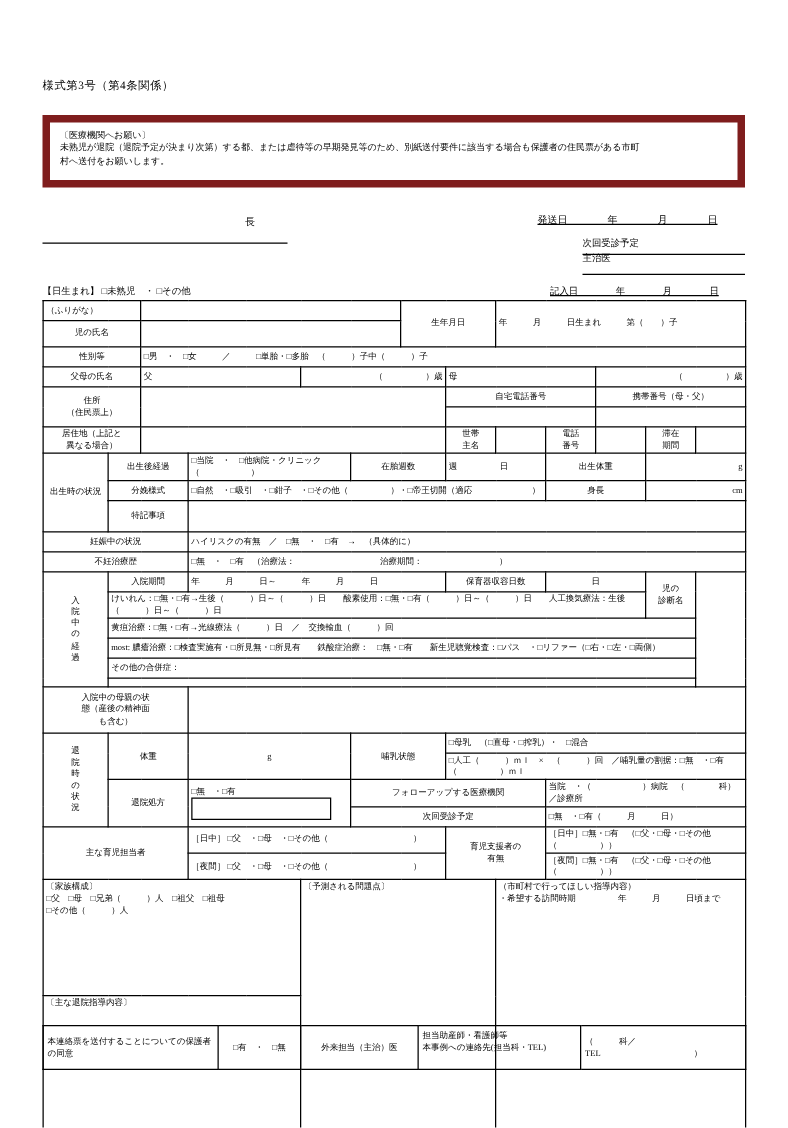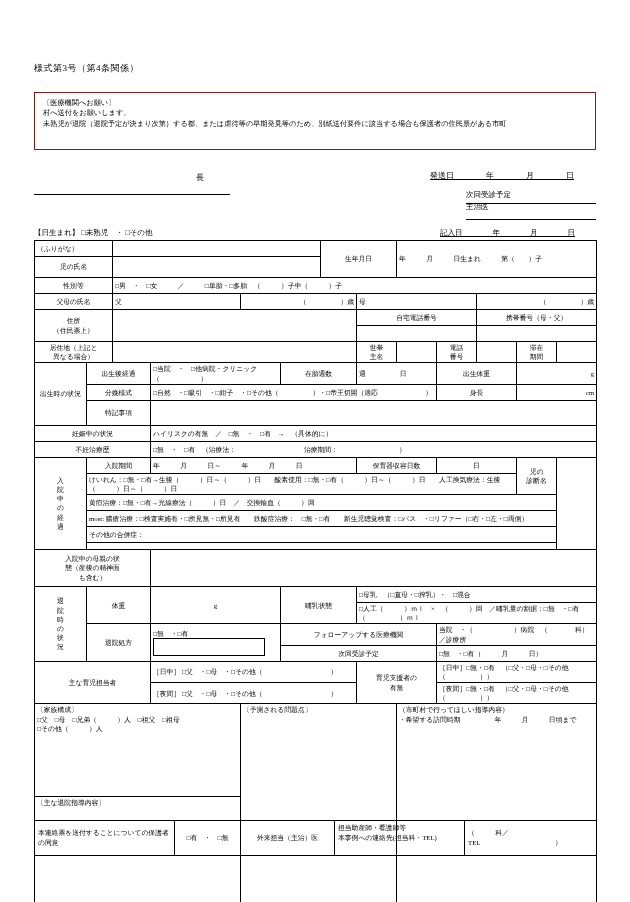--- a/index.html
+++ b/index.html
@@ -9,21 +9,21 @@
     font-family:"Liberation Serif", serif;
     color:#000;
     font-size:7px;
     position:relative;
   }
   .page{ position:relative; width:630px; height:902px; padding:0; box-sizing:border-box; }
   .form-no{ position:absolute; left:34px; top:62px; font-size:9px; letter-spacing:0.5px;}
   
   .notice{
     position:absolute; left:34px; top:92px; width:562px; height:58px;
-    border:1px solid #7f1d1d; box-sizing:border-box; padding:5px 8px;
+    border:6px solid #7f1d1d; box-sizing:border-box; padding:5px 8px;
     line-height:1.45; font-size:7.2px;
   }
   
   .title-row{ position:absolute; left:34px; top:158px; width:562px; height:22px;}
   .title-main{ position:absolute; left:140px; top:0px; font-size:11.5px; font-weight:bold; letter-spacing:2px;}
   .title-sub{ position:absolute; left:278px; top:4px; font-size:8.5px;}
   .arrow{ position:absolute; left:330px; top:5px; width:46px; height:11px;}
   .title-dest{ position:absolute; left:388px; top:4px; font-size:8.5px;}
   .cho-line{ position:absolute; left:34px; top:182px; width:196px; border-bottom:1px solid #000; height:12px;}
   .cho-label{ position:absolute; left:196px; top:172px; font-size:8px;}
@@ -56,22 +56,22 @@
 </style>
 </head>
 <body>
 
 <div class="page">
 
   <div class="form-no">様式第3号（第4条関係）</div>
 
   <div class="notice">
     <div>〔医療機関へお願い〕</div>
+    <div>未熟児が退院（退院予定が決まり次第）する都、または虐待等の早期発見等のため、別紙送付要件に該当する場合も保護者の住民票がある市町</div>
     <div>村へ送付をお願いします。</div>
-    <div>未熟児が退院（退院予定が決まり次第）する都、または虐待等の早期発見等のため、別紙送付要件に該当する場合も保護者の住民票がある市町</div>
   </div>
 
   <div class="cho-line"></div>
   <div class="cho-label">長</div>
 
   <div class="dispatch">発送日　　　　年　　　　月　　　　日</div>
   <div class="lbl-hosp">次回受診予定</div>
   <div class="line-hosp2"></div>
   <div class="lbl-doc">主治医</div>
   <div class="line-doc2"></div>

